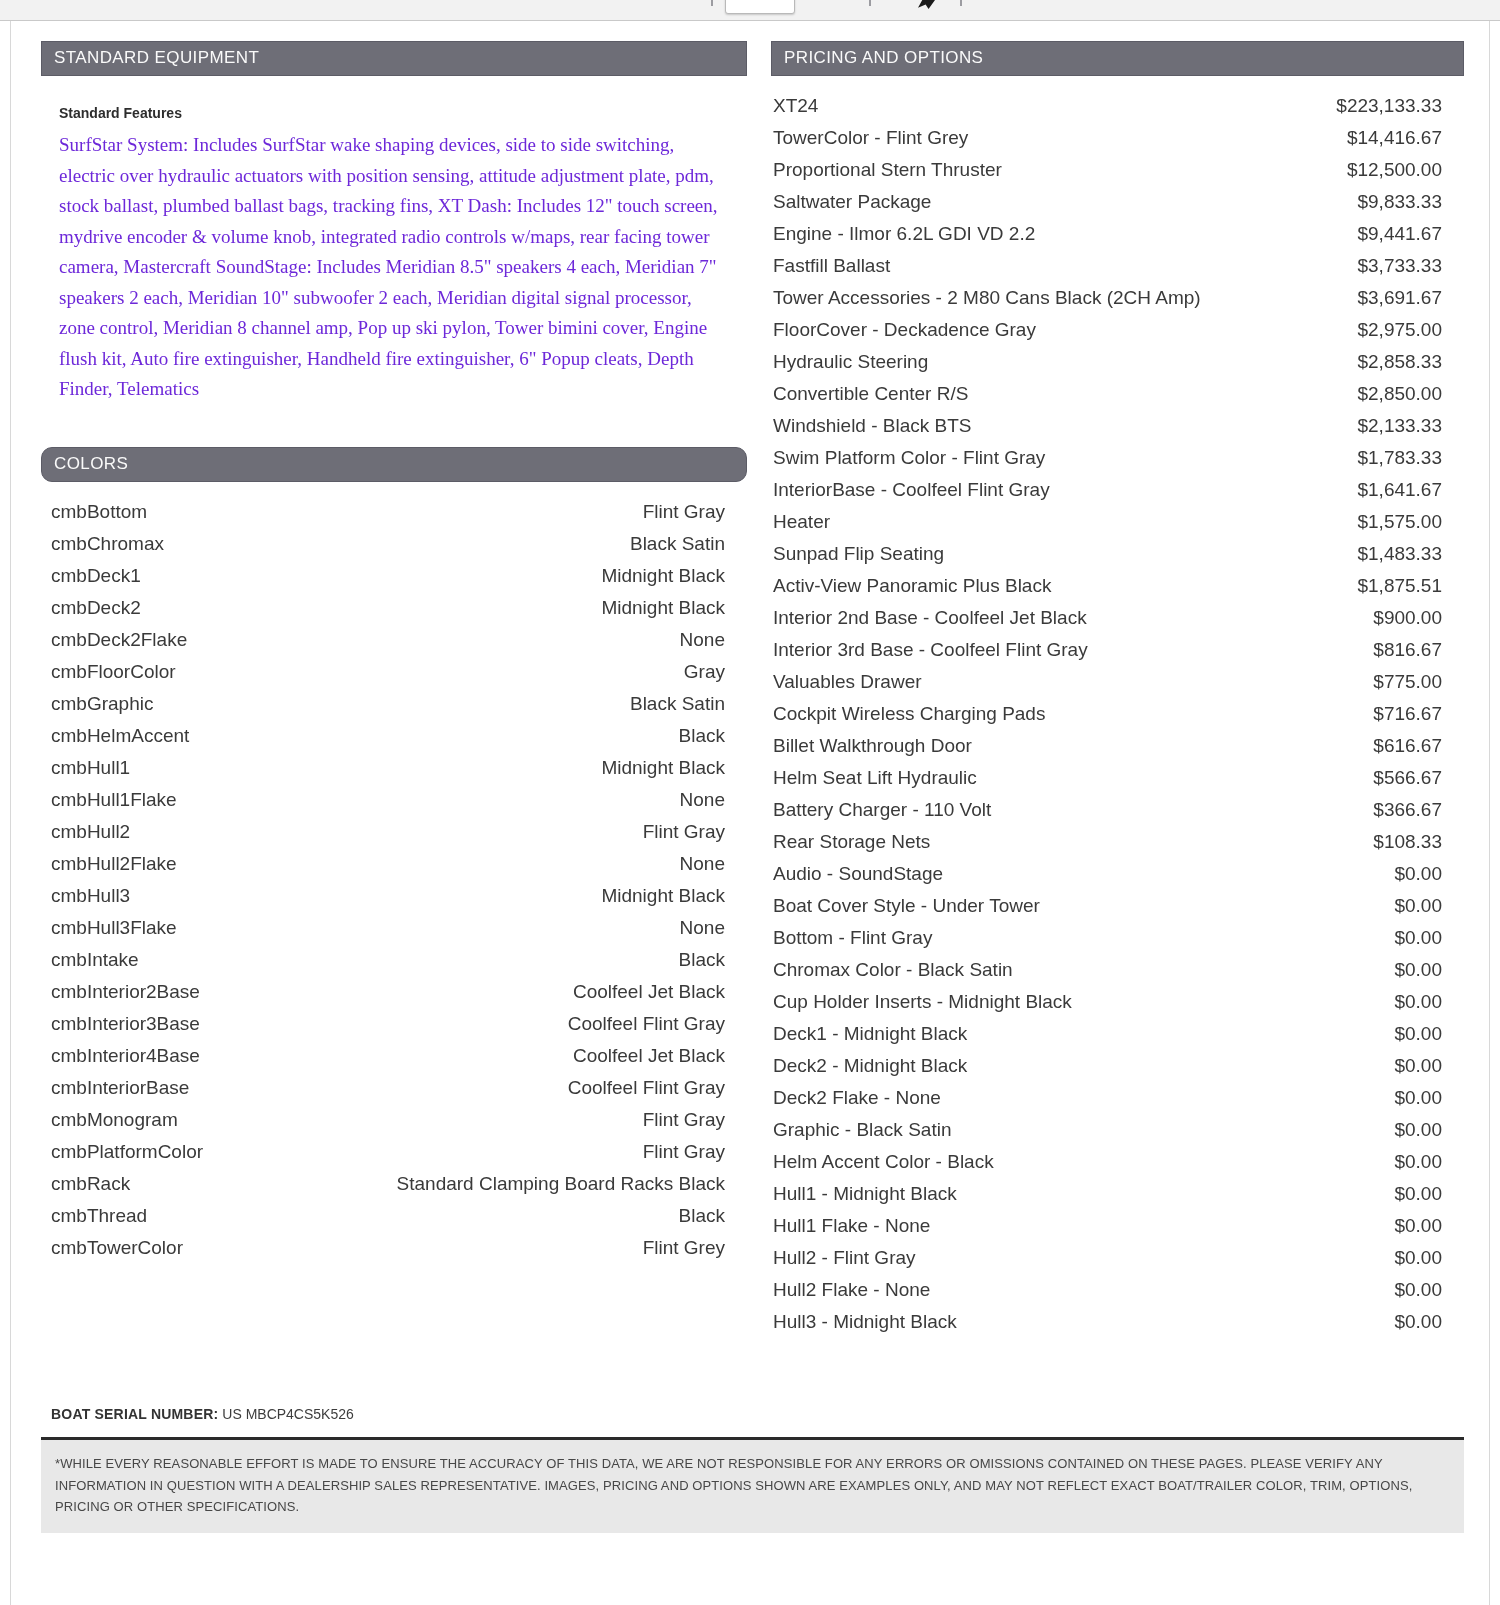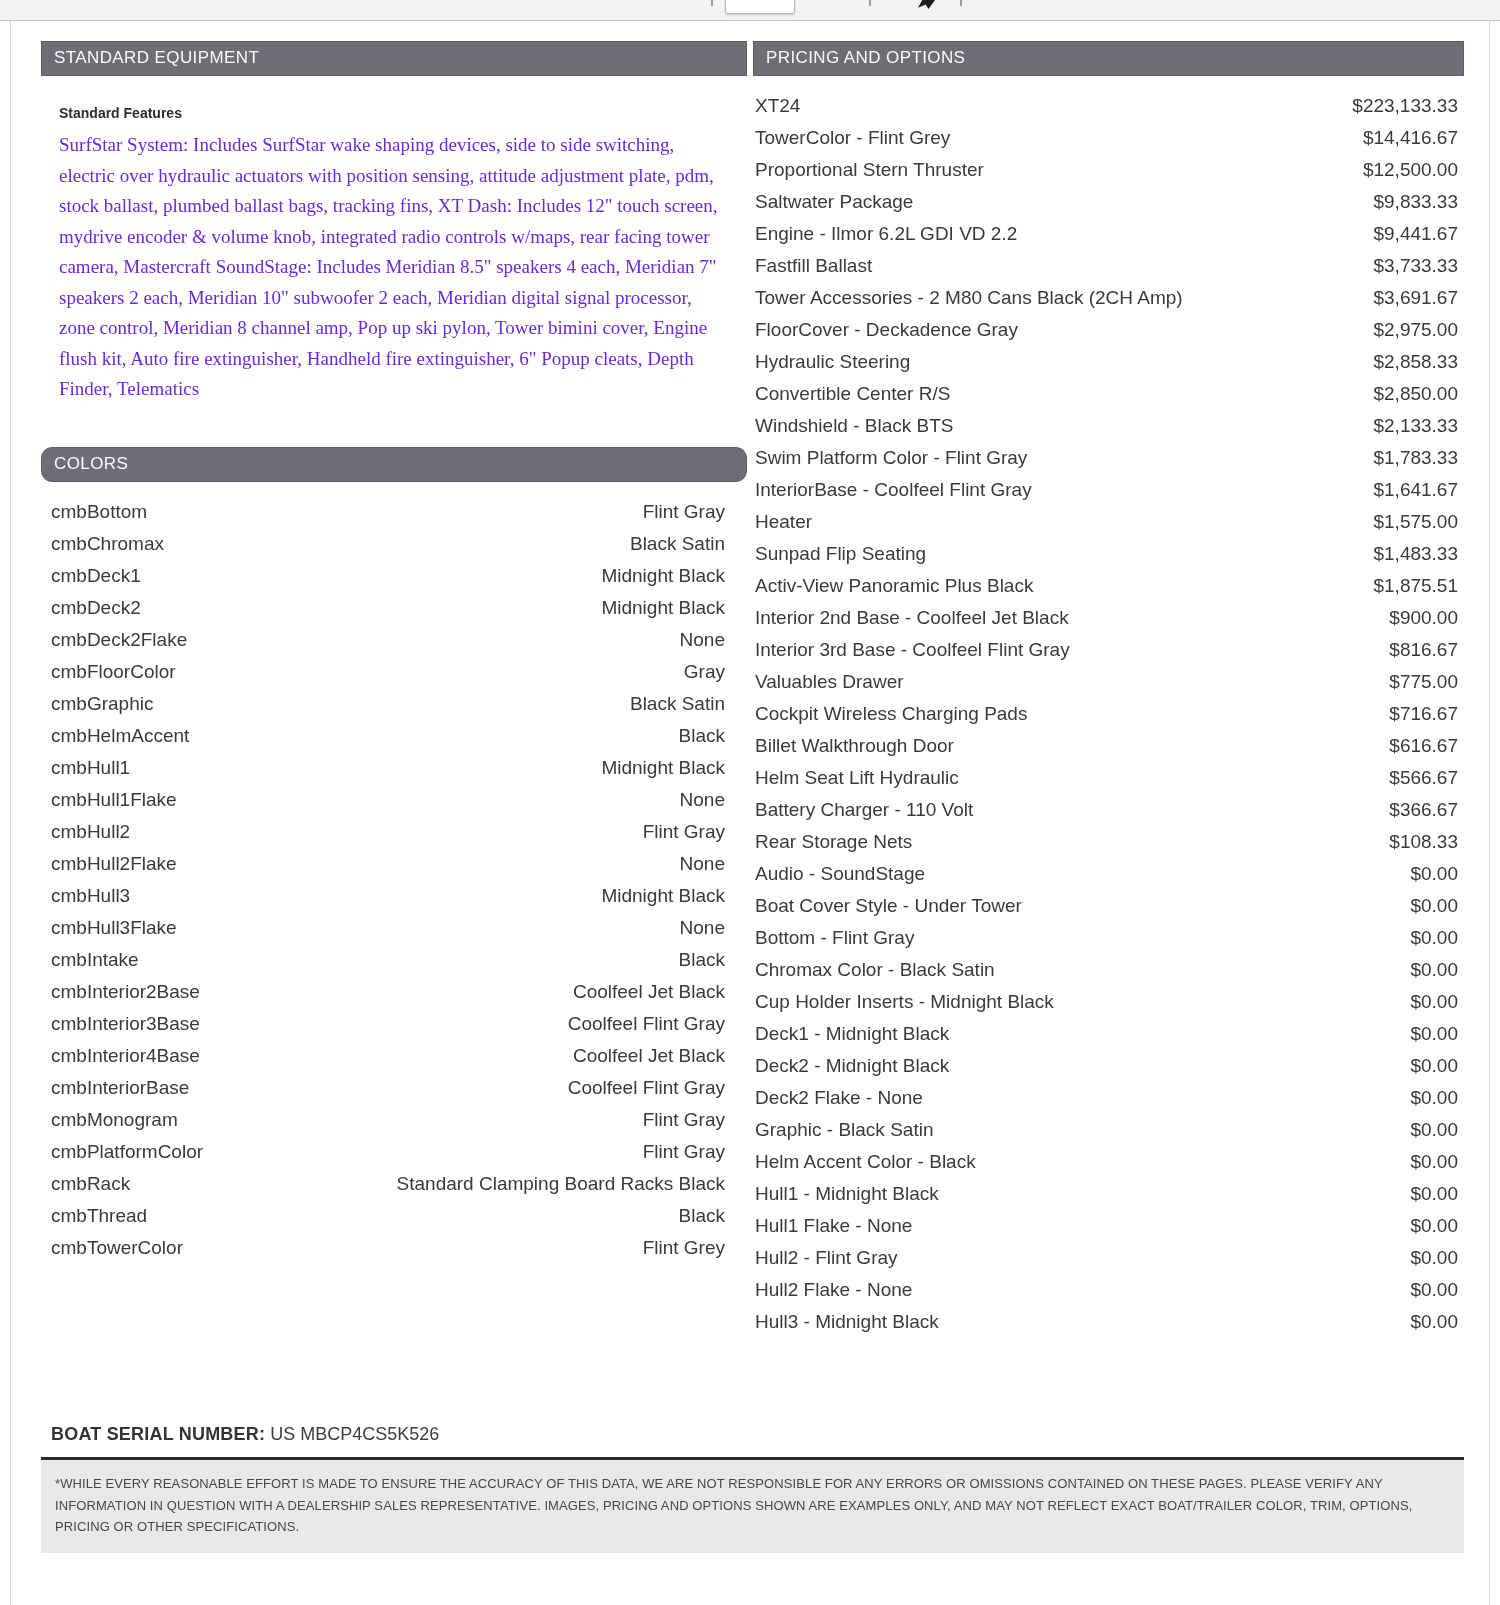--- a/index.html
+++ b/index.html
@@ -41,21 +41,21 @@
 
   
   .page {
     margin: 0 10px;
     height: 1584px;
     border-left: 1px solid #d8d8d8;
     border-right: 1px solid #d8d8d8;
     background: #ffffff;
     padding: 20px 25px 0 30px;
   }
-  .columns { display: flex; gap: 6px; align-items: flex-start; }
+  .columns { display: flex; gap: 24px; align-items: flex-start; }
   .col-left  { flex: none; width: 706px; }
   .col-right { flex: 1; min-width: 0; }
 
   .section-header {
     background: #6e6e77;
     border: 1px solid #5c5c66;
     color: #fafafa;
     font-size: 17px;
     letter-spacing: .4px;
     padding: 6px 0 7px 12px;
@@ -75,24 +75,24 @@
 
   .kv-table { margin: 14px 22px 0 10px; }
   .kv-row {
     display: flex; justify-content: space-between;
     font-size: 19px; line-height: 32px; color: #3a3a3a;
     white-space: nowrap;
   }
   .kv-name { text-align: left; }
   .kv-value { text-align: right; }
 
-  .pricing-table { margin: 14px 6px 0 2px; }
+  .pricing-table { margin: 14px 22px 0 2px; }
 
   
-  .serial-line { margin: 88px 0 0 10px; font-size: 18px; color: #333; line-height: 16px; }
+  .serial-line { margin: 68px 0 0 10px; font-size: 14px; color: #333; line-height: 16px; }
   .serial-label { font-weight: bold; letter-spacing: .2px; }
   .serial-value { font-weight: normal; color: #3d3d3d; }
 
   .disclaimer {
     margin-top: 15px;
     background: #e8e8e8;
     border-top: 3px solid #2a2a2a;
     padding: 13px 8px 15px 14px;
     font-size: 13px; line-height: 21.5px;
     color: #474747;

